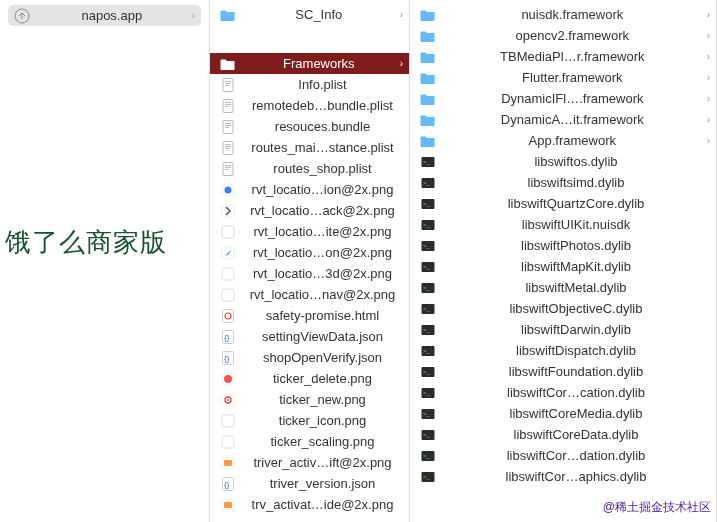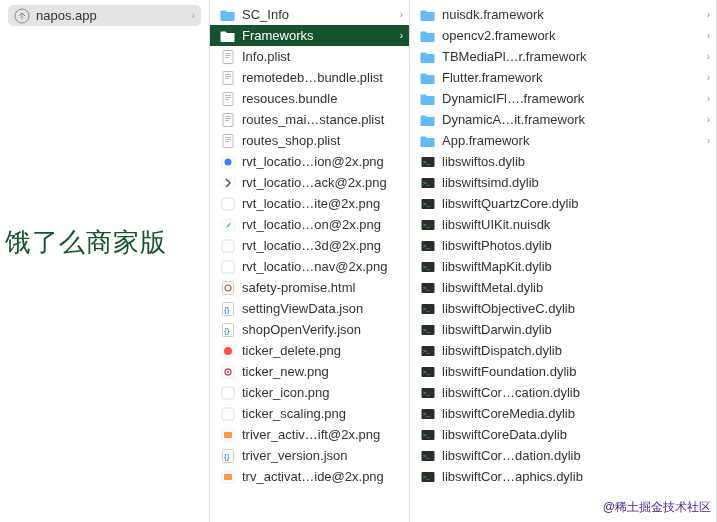--- a/index.html
+++ b/index.html
@@ -2,23 +2,23 @@
 <html><head>
 <meta charset="utf-8">
 <style>
 * { margin: 0; padding: 0; box-sizing: border-box; font-family: -apple-system, BlinkMacSystemFont, "Helvetica Neue", sans-serif; }
 body { background: #fff; width: 717px; height: 522px; overflow: hidden; position: relative; }
 .finder { display: flex; height: 100%; font-size: 13px; color: #333; }
 .col { border-right: 1px solid #ddd; overflow: hidden; }
 .col1 { width: 210px; padding-top: 4px; }
 .col2 { width: 200px; padding-top: 4px; }
 .col3 { flex: 1; padding-top: 4px; }
-.row { display: flex; align-items: center; height: 21px; padding: 0 6px 0 10px; white-space: nowrap; cursor: default; position: relative; }
+.row { display: flex; align-items: center; height: 21px; padding: 0 6px 0 10px; white-space: nowrap; cursor: default; position: relative; text-align: center; }
 .row.app-sel { background: #e4e4e4; border-radius: 5px; margin: 1px 8px; padding-left: 6px; }
-.row.sel { background: #14532d; color: #fff; }
+.row.sel { background: #7f1d1d; color: #fff; margin-top: 28px; }
 .row .label { flex: 1; overflow: hidden; text-overflow: ellipsis; }
 .row .chev { font-size: 10px; color: #999; margin-left: 4px; }
 .row.sel .chev { color: #fff; }
 .icon { width: 16px; height: 16px; margin-right: 6px; display: inline-flex; align-items: center; justify-content: center; flex-shrink: 0; }
 .icon svg { width: 16px; height: 16px; }
 .overlay-text { position: absolute; left: 5px; top: 225px; font-size: 26px; color: #14532d; font-weight: 500; letter-spacing: 1px; }
 .watermark { position: absolute; right: 6px; bottom: 6px; font-size: 12px; color: #4c1d95; }
 </style>
 </head>
 <body>

